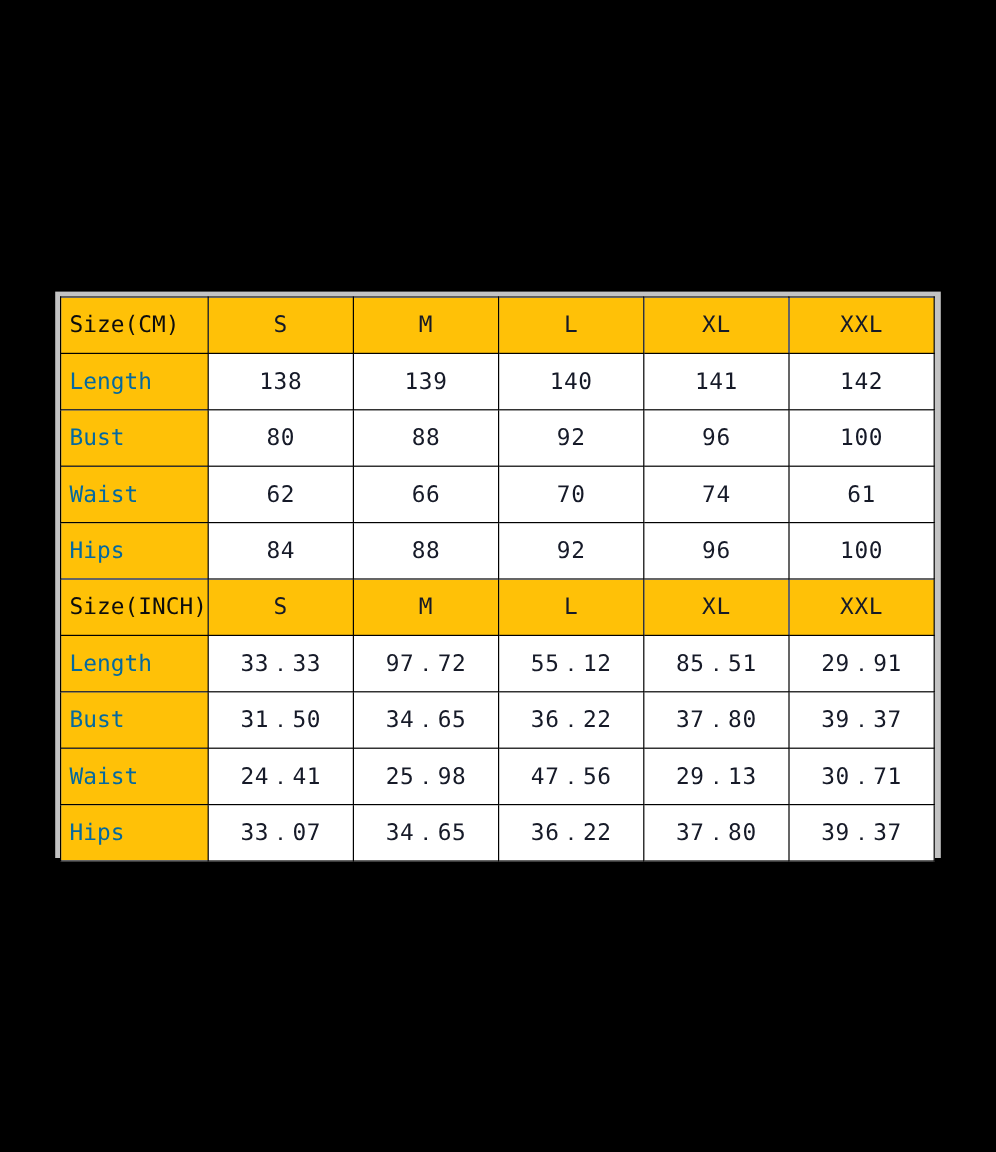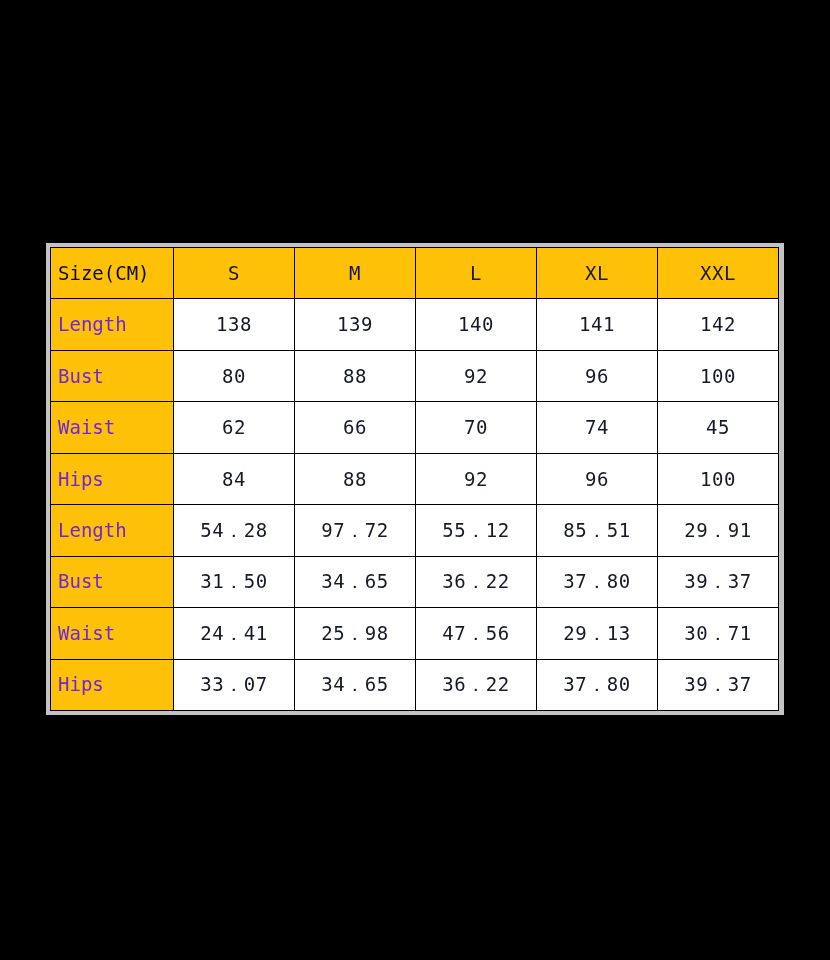--- a/index.html
+++ b/index.html
@@ -51,21 +51,21 @@
     letter-spacing: 0.5px;
     white-space: nowrap;
     overflow: hidden;
     margin-left: 42px;
   }
 
   
   #size-chart-table td.row-label {
     background: #ffc107;
     text-align: left;
-    color: #6d28d9;
+    color: #0369a1;
     padding-left: 7px;
     letter-spacing: 0px;
   }
 
   
   #size-chart-table tr.header-row td {
     background: #ffc107;
     color: #161a28;
   }
   #size-chart-table tr.header-row td.row-label {
@@ -115,36 +115,44 @@
         <td class="num">96</td>
         <td class="num">100</td>
       </tr>
 
       <tr>
         <td class="row-label">Waist</td>
         <td class="num">62</td>
         <td class="num">66</td>
         <td class="num">70</td>
         <td class="num">74</td>
-        <td class="num">45</td>
+        <td class="num">61</td>
       </tr>
 
       <tr>
         <td class="row-label">Hips</td>
         <td class="num">84</td>
         <td class="num">88</td>
         <td class="num">92</td>
         <td class="num">96</td>
         <td class="num">100</td>
       </tr>
 
+      <tr class="header-row">
+        <td class="row-label">Size(INCH)</td>
+        <td>S</td>
+        <td>M</td>
+        <td>L</td>
+        <td>XL</td>
+        <td>XXL</td>
+      </tr>
 
       <tr>
         <td class="row-label">Length</td>
-        <td class="num">54．28</td>
+        <td class="num">33．33</td>
         <td class="num">97．72</td>
         <td class="num">55．12</td>
         <td class="num">85．51</td>
         <td class="num">29．91</td>
       </tr>
 
       <tr>
         <td class="row-label">Bust</td>
         <td class="num">31．50</td>
         <td class="num">34．65</td>

